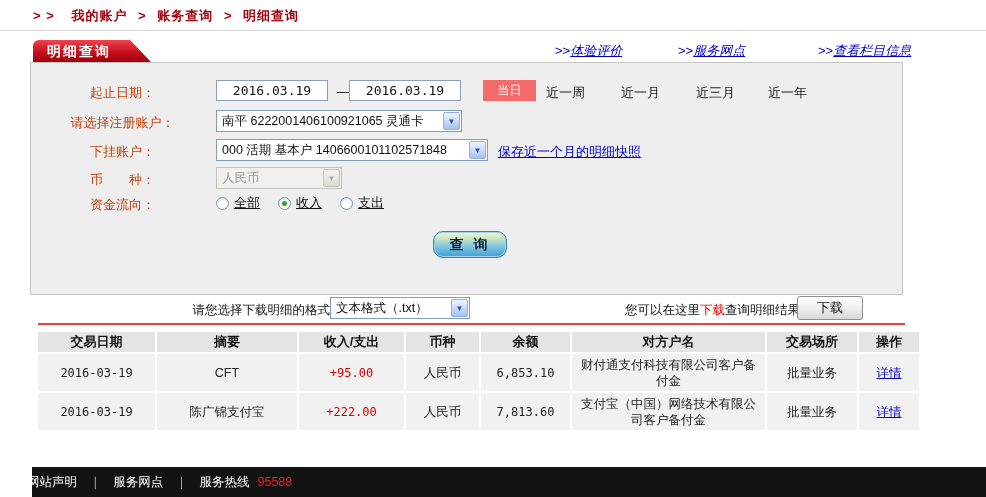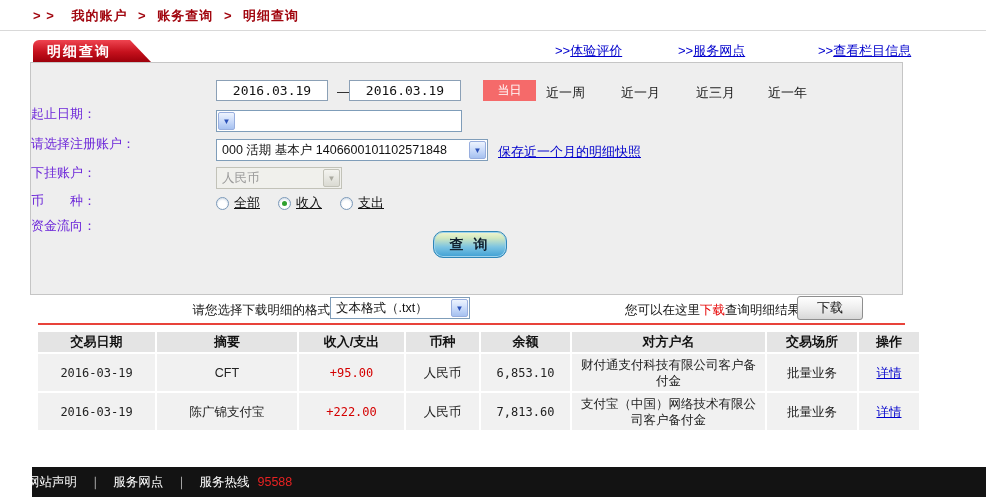--- a/index.html
+++ b/index.html
@@ -17,28 +17,28 @@
   
   .tab { position:absolute; left:33px; top:40px; width:118px; height:22px;
     background:linear-gradient(180deg,#ef4450 0%,#c5101c 55%,#9d000b 100%);
     clip-path:polygon(0 0, 97px 0, 118px 22px, 0 22px);
     border-radius:6px 0 0 0;
     color:#fff; font-weight:bold; font-size:14px; line-height:22px; padding-left:14px;
     letter-spacing:2px; cursor:pointer; }
 
   
   .hlink { position:absolute; top:42px; font-size:13px; color:#0000cc; cursor:pointer; white-space:nowrap; }
-  .hlink .txt { text-decoration:underline; }
+  .hlink .txt { text-decoration:underline;font-style:italic; }
   .hl1 { left:555px; } .hl2 { left:678px; } .hl3 { left:818px; }
 
   
   .panel { position:absolute; left:30px; top:62px; width:873px; height:233px;
     background:#eeeeee; border:1px solid #c5c5c5; }
-  .flabel { position:absolute; left:0; width:183px; text-align:left; font-size:13px;
-    color:#6d28d9; white-space:nowrap;margin-top:21px; }
+  .flabel { position:absolute; left:0; width:183px; text-align:center; font-size:13px;
+    color:#c2410c; white-space:nowrap; }
   .dinput { position:absolute; width:112px; height:21px; border:1px solid #8ba0b6; background:#fff;
     text-align:center; font-size:13px; font-family:"DejaVu Sans Mono","Liberation Mono",monospace;
     color:#111; }
   .dash { position:absolute; font-size:13px; color:#111; }
   .today-btn { position:absolute; left:452px; top:17px; width:53px; height:21px; background:#f56a6a;
     color:#fff; font-size:12px; text-align:center; line-height:21px; cursor:pointer; }
   .qlink { position:absolute; top:21px; font-size:13px; color:#1a1a1a; cursor:pointer; white-space:nowrap; }
 
   .combo { position:absolute; height:22px; background:#fff; border:1px solid #7f9db9;
     display:flex; align-items:center; cursor:pointer; }
@@ -129,20 +129,21 @@
     <span class="dash" style="left:306px; top:21px;">—</span>
     <input class="dinput" style="left: 318px; top: 17px;" value="2016.03.19">
     <div class="today-btn">当日</div>
     <a class="qlink" style="left:515px;">近一周</a>
     <a class="qlink" style="left:590px;">近一月</a>
     <a class="qlink" style="left:665px;">近三月</a>
     <a class="qlink" style="left:737px;">近一年</a>
 
     <div class="flabel" style="top:51px;">请选择注册账户：</div>
     <div class="combo" style="left:185px; top:47px; width:246px;">
+      <span class="ctext">南平 6222001406100921065 灵通卡</span>
       <span class="carrow">▼</span>
     </div>
 
     <div class="flabel" style="top:80px;">下挂账户：</div>
     <div class="combo" style="left:185px; top:76px; width:272px;">
       <span class="ctext">000 活期 基本户 1406600101102571848</span>
       <span class="carrow">▼</span>
     </div>
     <a class="blue-link snap-link">保存近一个月的明细快照</a>
 

